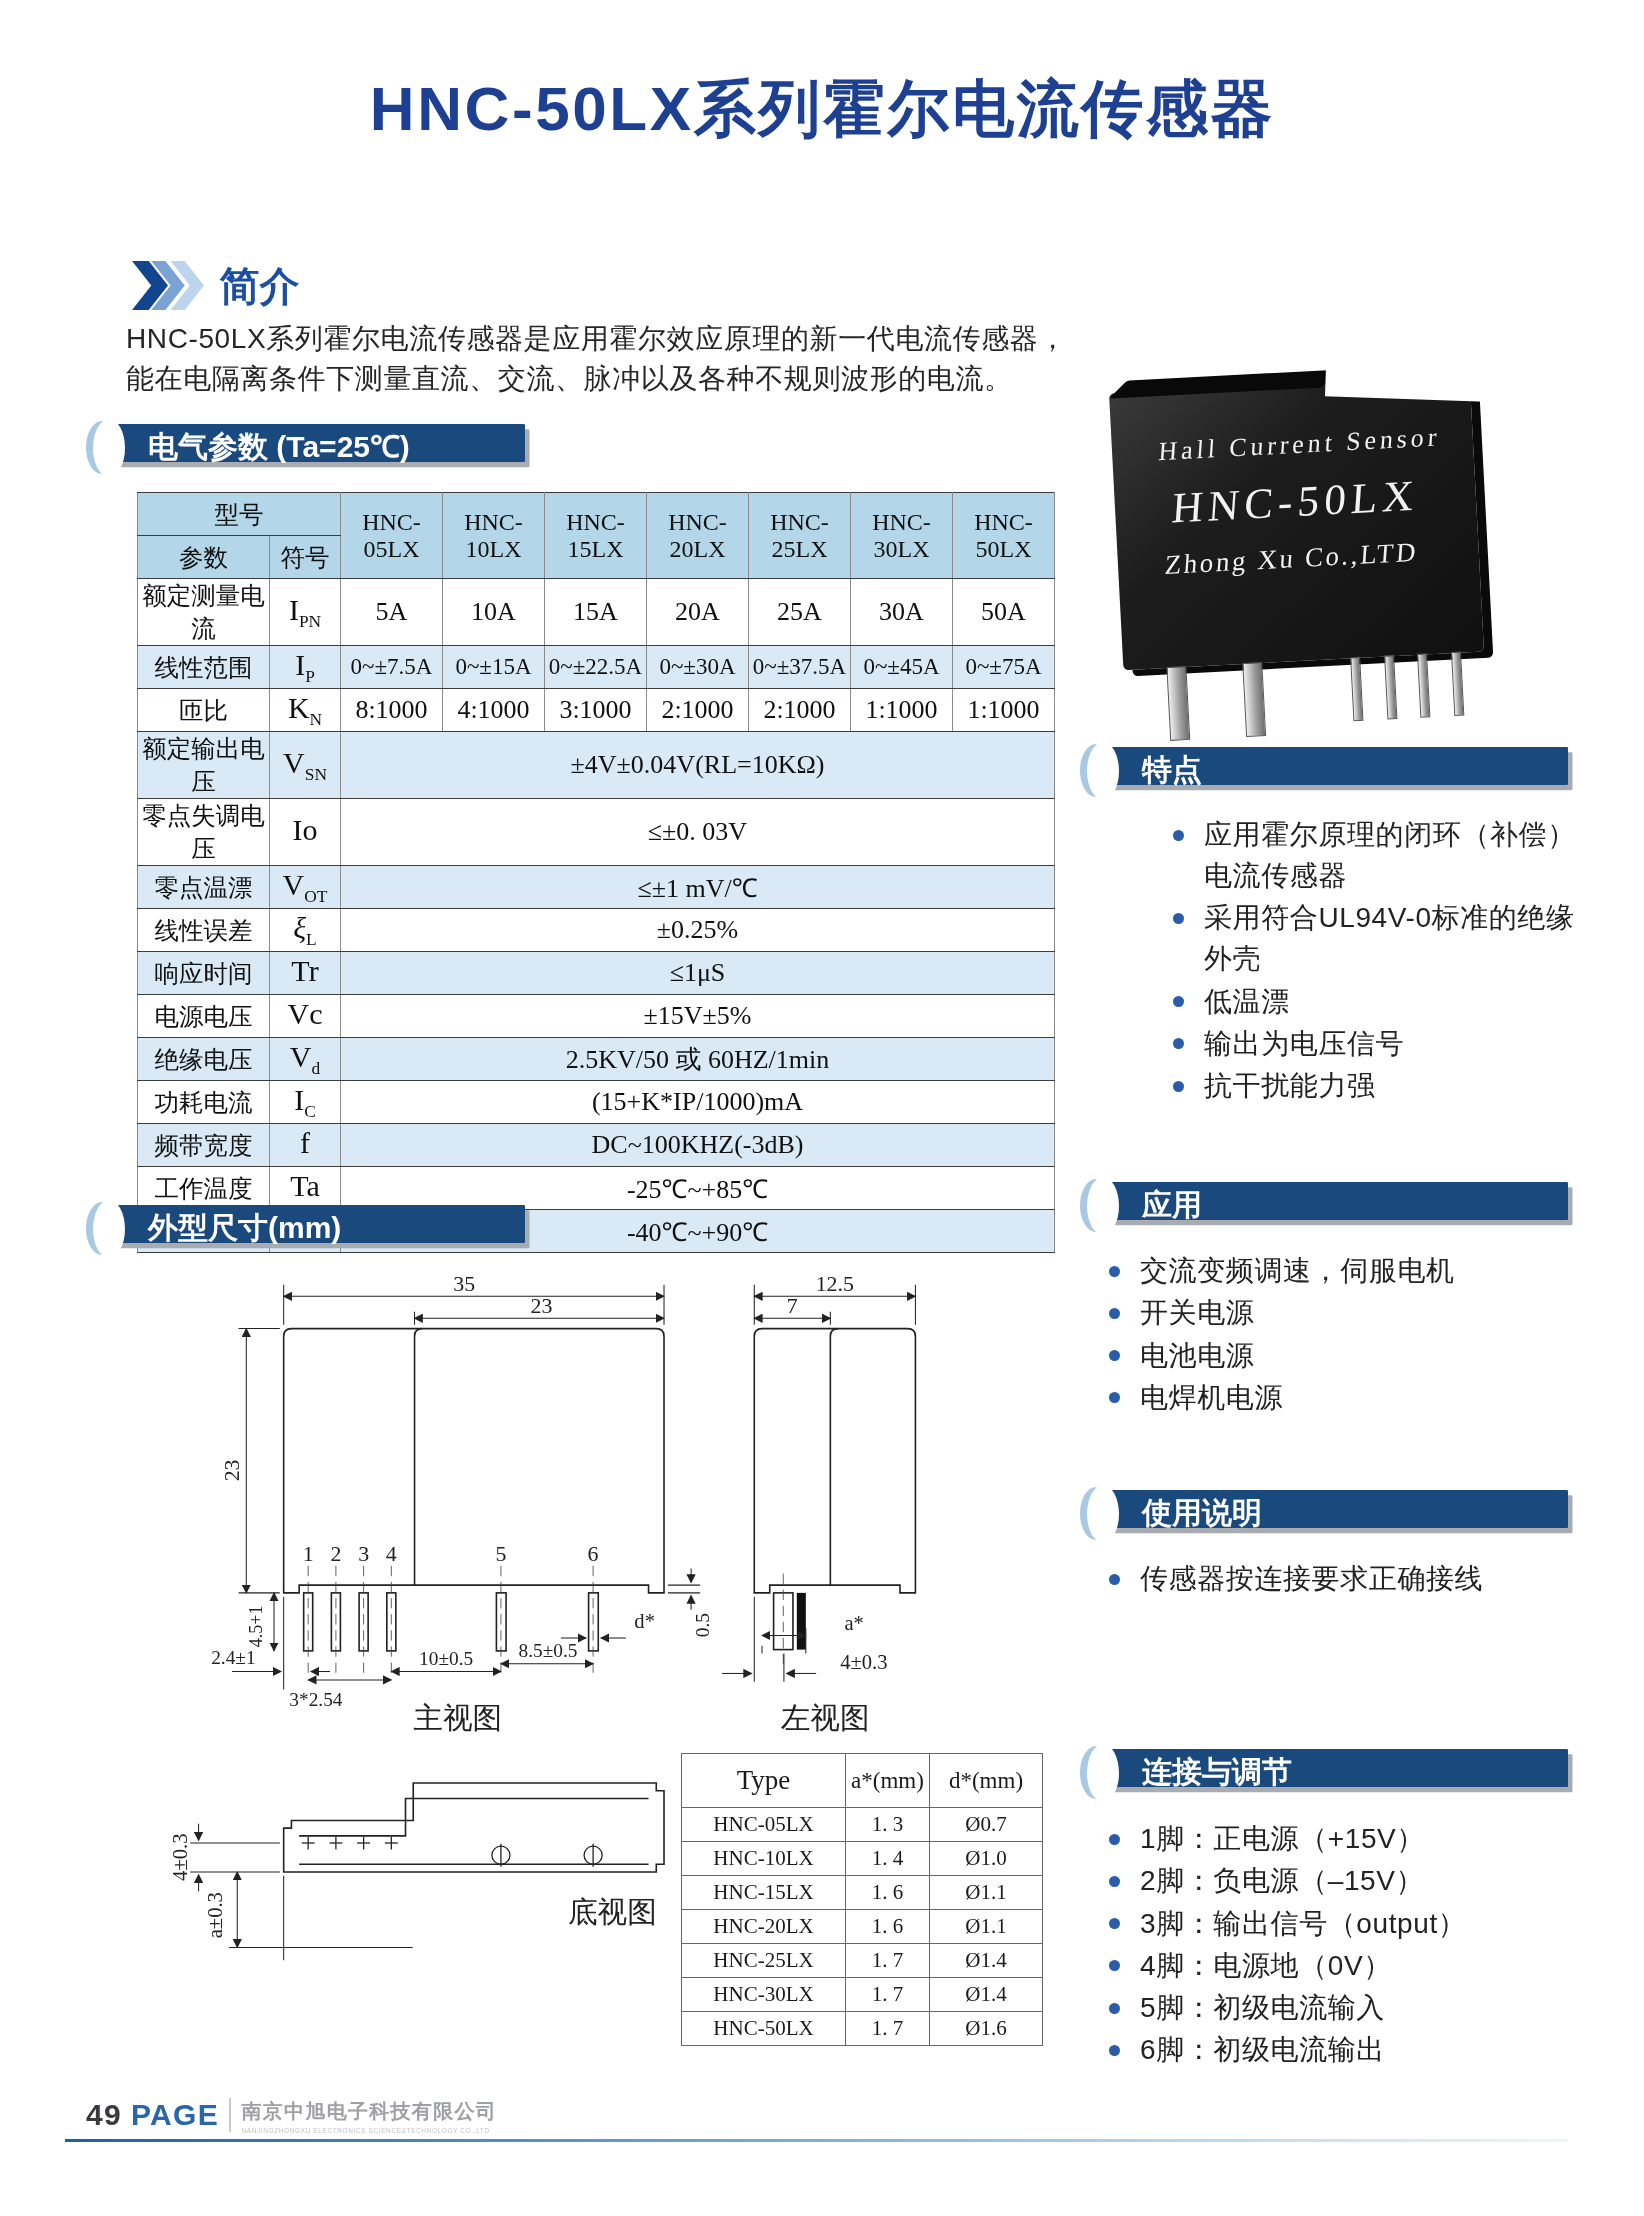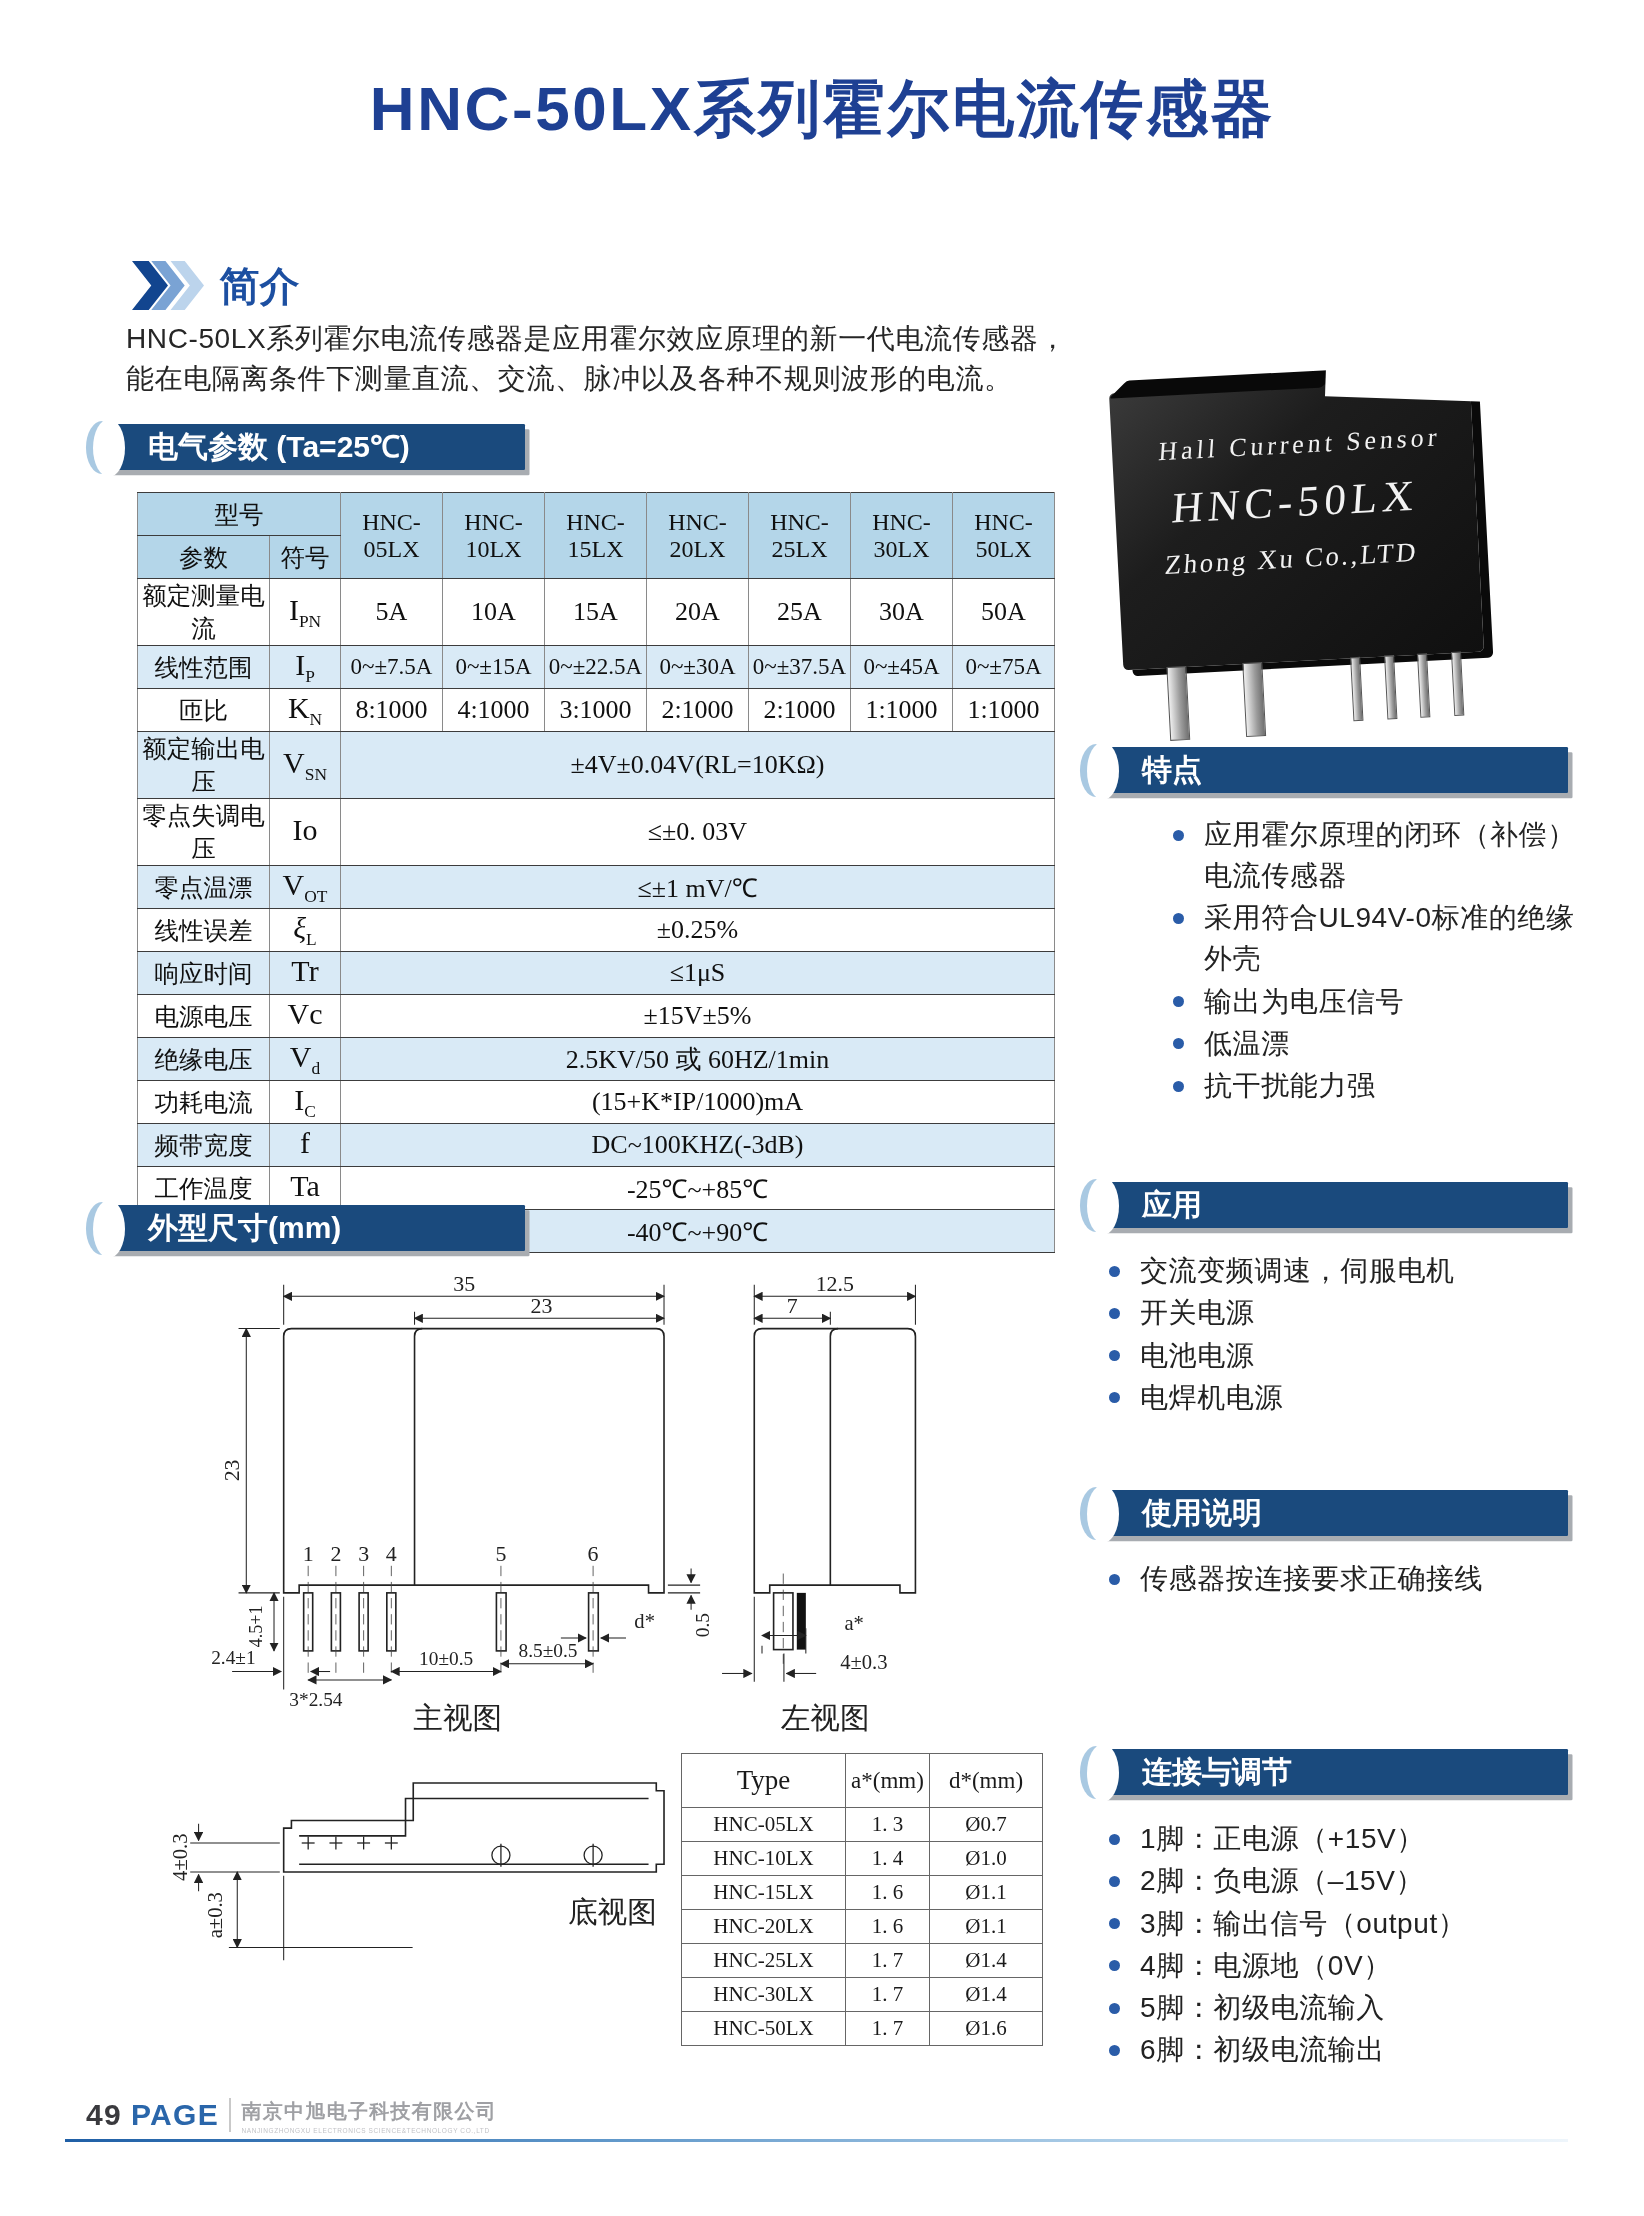--- a/index.html
+++ b/index.html
@@ -12,21 +12,21 @@
   
   .page-title {
     position:absolute; top:67px; left:0; width:1645px; text-align:center;
     font-size:62px; font-weight:bold; color:#1e4093; letter-spacing:2.6px;
   }
   .intro-head { position:absolute; left:132px; top:259px; display:flex; align-items:center; }
   .intro-head .txt { font-size:40px; font-weight:bold; color:#1c4fa1; margin-left:15.5px; }
   .intro-par { position:absolute; left:126px; width:955px; font-size:28px; color:#262626; letter-spacing:0.6px; }
 
   .banner {
-    position:absolute; height:46px; background:#1a4a7d; color:#fff;
+    position:absolute; height:38px; background:#1a4a7d; color:#fff;
     font-size:30px; font-weight:bold; line-height:46px; padding-left:45px;
     box-sizing:border-box; box-shadow:4.5px 5.2px 0 #a8acb1; border-radius:1.3px;
   }
   .banner::after {
     content:''; position:absolute; left:-17px; top:-2.6px; width:32px; height:53px;
     background:#a9c9e2; border-radius:50%; z-index:-1;
   }
   .banner::before {
     content:''; position:absolute; left:-10.3px; top:-5.2px; width:32px; height:58px;
     background:#ffffff; border-radius:50%;
@@ -265,22 +265,22 @@
   </tr>
 </tbody>
   </table>
 
 <div class="banner" style="left:1097px; top:747px; width:471px;">
   <span>特点</span>
 </div>
 <ul class="blist" style="left:1164px; top:814px; width:426px;">
   <li>应用霍尔原理的闭环（补偿）电流传感器</li>
   <li>采用符合UL94V-0标准的绝缘外壳</li>
+  <li>低温漂</li>
   <li>输出为电压信号</li>
-  <li>低温漂</li>
   <li>抗干扰能力强</li>
 </ul>
 
 <div class="banner" style="left:1097px; top:1182px; width:471px;">
   <span>应用</span>
 </div>
 <ul class="blist" style="left:1100px; top:1250px; width:426px;">
   <li>交流变频调速，伺服电机</li>
   <li>开关电源</li>
   <li>电池电源</li>

